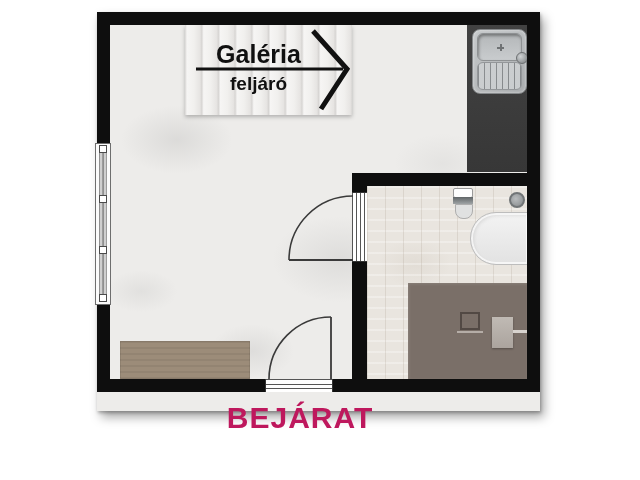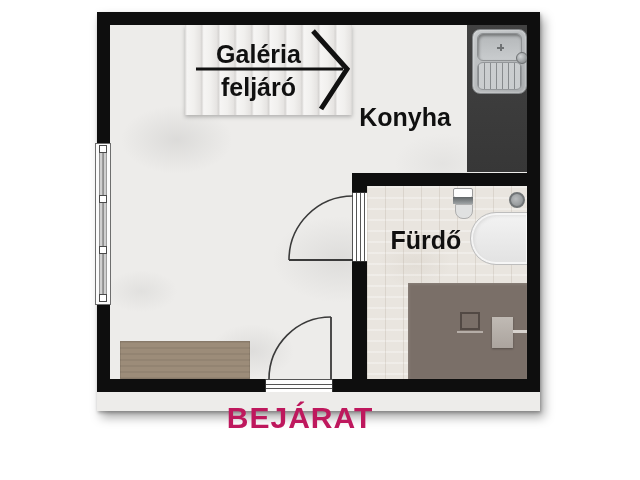--- a/index.html
+++ b/index.html
@@ -82,21 +82,21 @@
   #sill{left:168px;top:367px;width:68px;height:13px;z-index:35;background:#ffffff;
        border-left:1px solid #333;border-right:1px solid #333;box-sizing:border-box;
        background-image:repeating-linear-gradient(to bottom,#555 0 1px,#fff 1px 4.5px);}
 
   
   #overlay{left:0;top:0;width:443px;height:380px;z-index:40;}
 
   
   .lbl{z-index:50;color:#101010;font-weight:bold;text-align:center;line-height:1.05;}
   #lbl-galeria{left:78px;top:29px;width:167px;font-size:25px;}
-  #lbl-feljaro{left:78px;top:62px;width:167px;font-size:25px;}
+  #lbl-feljaro{left:78px;top:62px;width:167px;font-size:19px;}
   #lbl-konyha{left:258px;top:92px;width:100px;font-size:25px;}
   #lbl-szoba{left:55px;top:206px;width:120px;font-size:26px;}
   #lbl-furdo{left:279px;top:215px;width:100px;font-size:25px;}
   #lbl-bejarat{left:190px;top:401px;width:220px;font-size:30px;letter-spacing:1px;z-index:50;
        color:#be185d;font-weight:bold;text-align:center;}
 </style>
 </head>
 <body>
 
 <div id="stage">
@@ -164,19 +164,17 @@
       </g>
 
       <g>
         <path d="M 234 305 A 62 62 0 0 0 172 367" stroke="#3a3a3a" stroke-width="1.6" fill="none"></path>
         <path d="M 234 305 L 234 367" stroke="#3a3a3a" stroke-width="1.8" fill="none"></path>
       </g>
     </svg>
 
     <div id="lbl-galeria" class="abs lbl">Galéria</div>
     <div id="lbl-feljaro" class="abs lbl">feljáró</div>
-    <div id="lbl-konyha" class="abs lbl">Konyha</div>
-    <div id="lbl-furdo" class="abs lbl">Fürdő</div>
   </div>
 
   <div id="lbl-bejarat" class="abs">BEJÁRAT</div>
 
 </div>
 
 </body></html>

